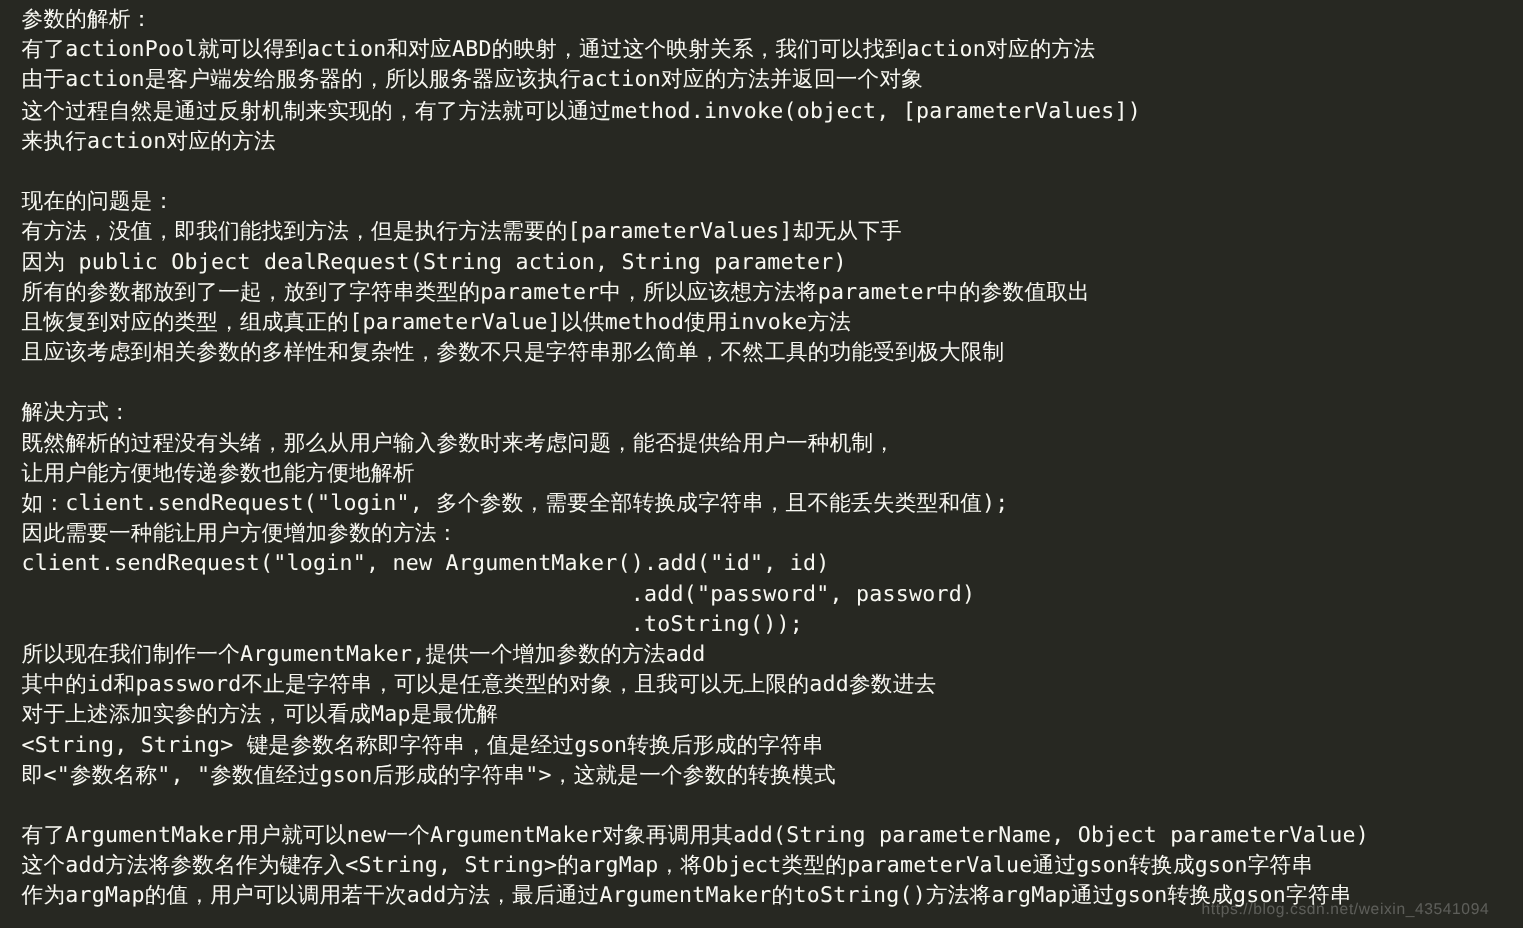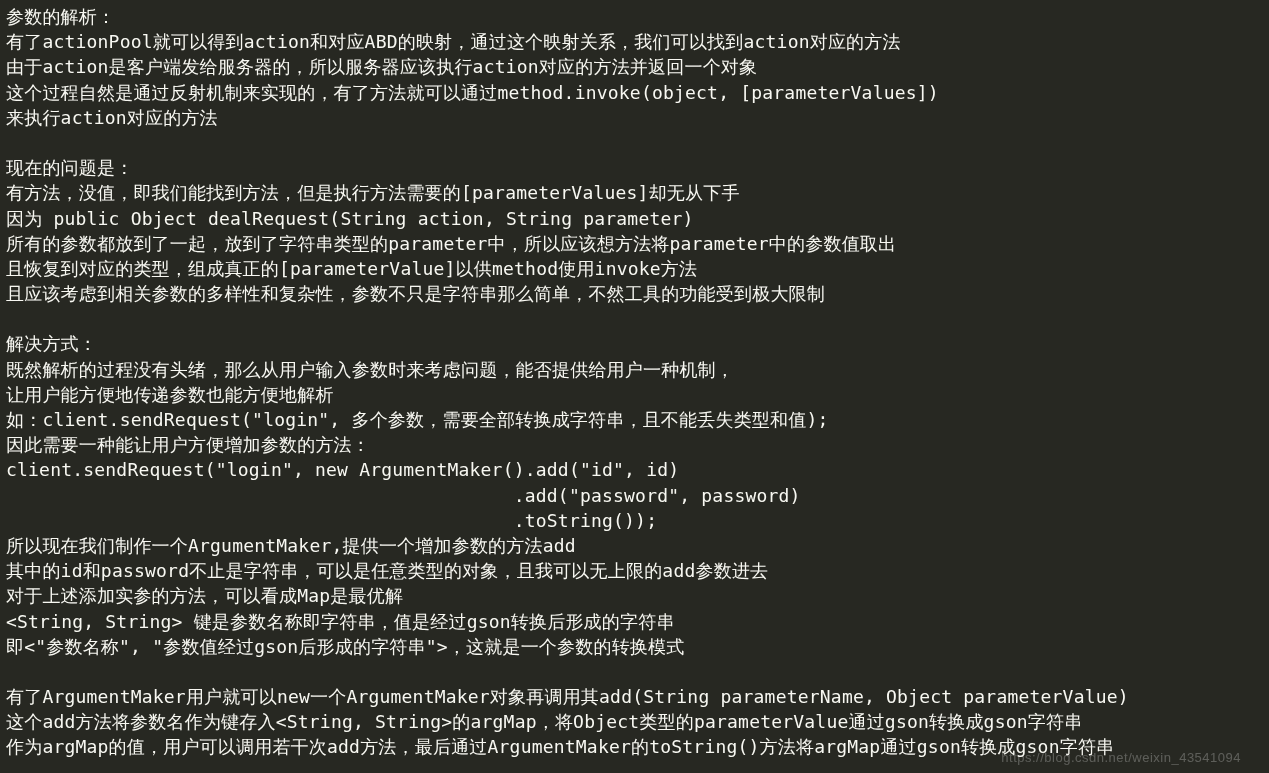--- a/index.html
+++ b/index.html
@@ -1,16 +1,16 @@
 <!DOCTYPE html>
 <html><head>
 <meta charset="utf-8">
 <style>
   html,body{margin:0;padding:0;width:1269px;height:773px;background:#272822;color:#f8f8f2;font-family:"Microsoft YaHei","PingFang SC",Consolas,monospace;font-size:18px;line-height:1.4;overflow:hidden}
-  .content{padding:4px 6px;white-space:pre;letter-spacing:0.2px}
+  .content{padding:4px 18px;white-space:pre;letter-spacing:0.2px}
   .line{min-height:25.2px}
   .watermark{position:absolute;right:28px;bottom:6px;color:rgba(255,255,255,0.25);font-size:13px;font-family:Arial,sans-serif;letter-spacing:0.5px}
 </style>
 </head>
 <body>
 
 <div class="content" id="doc"><div class="line">参数的解析：</div><div class="line">有了actionPool就可以得到action和对应ABD的映射，通过这个映射关系，我们可以找到action对应的方法</div><div class="line">由于action是客户端发给服务器的，所以服务器应该执行action对应的方法并返回一个对象</div><div class="line">这个过程自然是通过反射机制来实现的，有了方法就可以通过method.invoke(object, [parameterValues])</div><div class="line">来执行action对应的方法</div><div class="line"></div><div class="line">现在的问题是：</div><div class="line">有方法，没值，即我们能找到方法，但是执行方法需要的[parameterValues]却无从下手</div><div class="line">因为 public Object dealRequest(String action, String parameter)</div><div class="line">所有的参数都放到了一起，放到了字符串类型的parameter中，所以应该想方法将parameter中的参数值取出</div><div class="line">且恢复到对应的类型，组成真正的[parameterValue]以供method使用invoke方法</div><div class="line">且应该考虑到相关参数的多样性和复杂性，参数不只是字符串那么简单，不然工具的功能受到极大限制</div><div class="line"></div><div class="line">解决方式：</div><div class="line">既然解析的过程没有头绪，那么从用户输入参数时来考虑问题，能否提供给用户一种机制，</div><div class="line">让用户能方便地传递参数也能方便地解析</div><div class="line">如：client.sendRequest("login", 多个参数，需要全部转换成字符串，且不能丢失类型和值);</div><div class="line">因此需要一种能让用户方便增加参数的方法：</div><div class="line">client.sendRequest("login", new ArgumentMaker().add("id", id)</div><div class="line">                                              .add("password", password)</div><div class="line">                                              .toString());</div><div class="line">所以现在我们制作一个ArgumentMaker,提供一个增加参数的方法add</div><div class="line">其中的id和password不止是字符串，可以是任意类型的对象，且我可以无上限的add参数进去</div><div class="line">对于上述添加实参的方法，可以看成Map是最优解</div><div class="line">&lt;String, String&gt; 键是参数名称即字符串，值是经过gson转换后形成的字符串</div><div class="line">即&lt;"参数名称", "参数值经过gson后形成的字符串"&gt;，这就是一个参数的转换模式</div><div class="line"></div><div class="line">有了ArgumentMaker用户就可以new一个ArgumentMaker对象再调用其add(String parameterName, Object parameterValue)</div><div class="line">这个add方法将参数名作为键存入&lt;String, String&gt;的argMap，将Object类型的parameterValue通过gson转换成gson字符串</div><div class="line">作为argMap的值，用户可以调用若干次add方法，最后通过ArgumentMaker的toString()方法将argMap通过gson转换成gson字符串</div></div>
 <div class="watermark">https://blog.csdn.net/weixin_43541094</div>
 
 </body></html>

